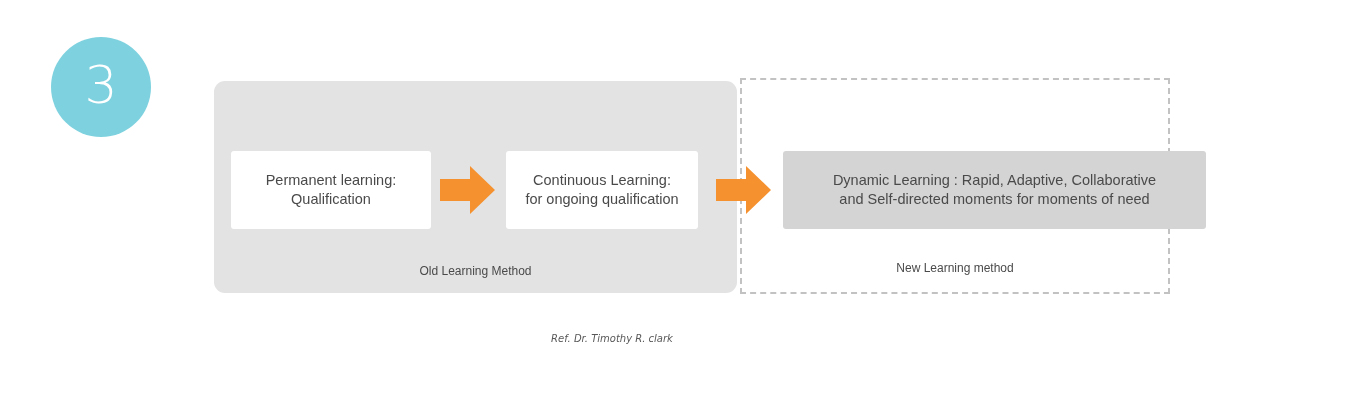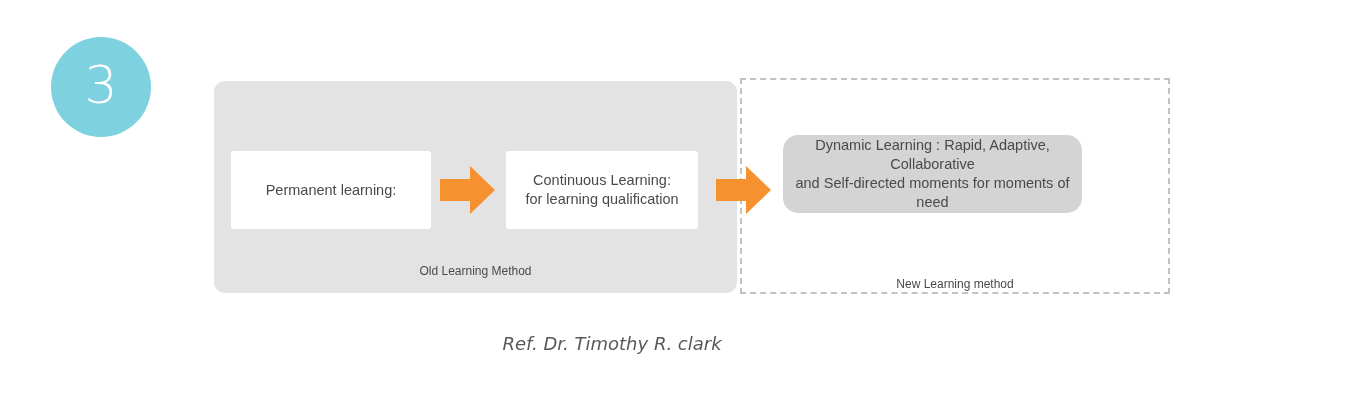--- a/index.html
+++ b/index.html
@@ -85,21 +85,21 @@
   }
   .card-white {
     background: #ffffff;
   }
   .card-gray {
     background: #d4d4d4;
   }
 
   .card-1 { left: 231px; top: 151px; width: 200px; height: 78px; justify-content: center; }
   .card-2 { left: 506px; top: 151px; width: 192px; height: 78px; }
-  .card-3 { left: 783px; top: 135px; width: 299px; height: 78px; border-radius: 15px; }
+  .card-3 { left: 783px; top: 151px; width: 423px; height: 78px; }
 
   .card-text { display: block; }
 
   
   .arrow {
     position: absolute;
     width: 55px;
     height: 54px;
   }
   .arrow-1 { left: 440px; top: 163px; }
@@ -107,30 +107,30 @@
 
   
   .panel-caption {
     position: absolute;
     font-size: 12px;
     color: #4a4a4a;
     text-align: center;
     white-space: nowrap;
   }
   .caption-old { left: 214px; top: 264px; width: 523px; }
-  .caption-new { left: 740px; top: 277px; width: 430px; }
+  .caption-new { left: 740px; top: 261px; width: 430px; }
 
   
   .reference {
     position: absolute;
     left: 0;
     top: 333px;
     width: 1224px;
     text-align: center;
-    font-size: 18px;
+    font-size: 10px;
     font-style: italic;
     color: #585858;
     font-family: "DejaVu Sans", sans-serif;
   }
 </style>
 </head>
 <body>
 
 <div id="stage">
 
@@ -138,33 +138,34 @@
     <span class="step-badge-number">3</span>
   </div>
 
   <div class="old-panel"></div>
 
   <div class="new-panel"></div>
 
   <div class="card card-white card-1">
     <div>
       <span class="card-text">Permanent learning:</span>
+      <span class="card-text">Qualification</span>
     </div>
   </div>
 
   <div class="arrow arrow-1">
     <svg viewBox="0 0 55 54" width="55" height="54" aria-hidden="true">
       <polygon points="0,16 30,16 30,3 55,27 30,51 30,38 0,38" fill="#f5922f"></polygon>
     </svg>
   </div>
 
   <div class="card card-white card-2">
     <div>
       <span class="card-text">Continuous Learning:</span>
-      <span class="card-text">for learning qualification</span>
+      <span class="card-text">for ongoing qualification</span>
     </div>
   </div>
 
   <div class="arrow arrow-2">
     <svg viewBox="0 0 55 54" width="55" height="54" aria-hidden="true">
       <polygon points="0,16 30,16 30,3 55,27 30,51 30,38 0,38" fill="#f5922f"></polygon>
     </svg>
   </div>
 
   <div class="card card-gray card-3">

